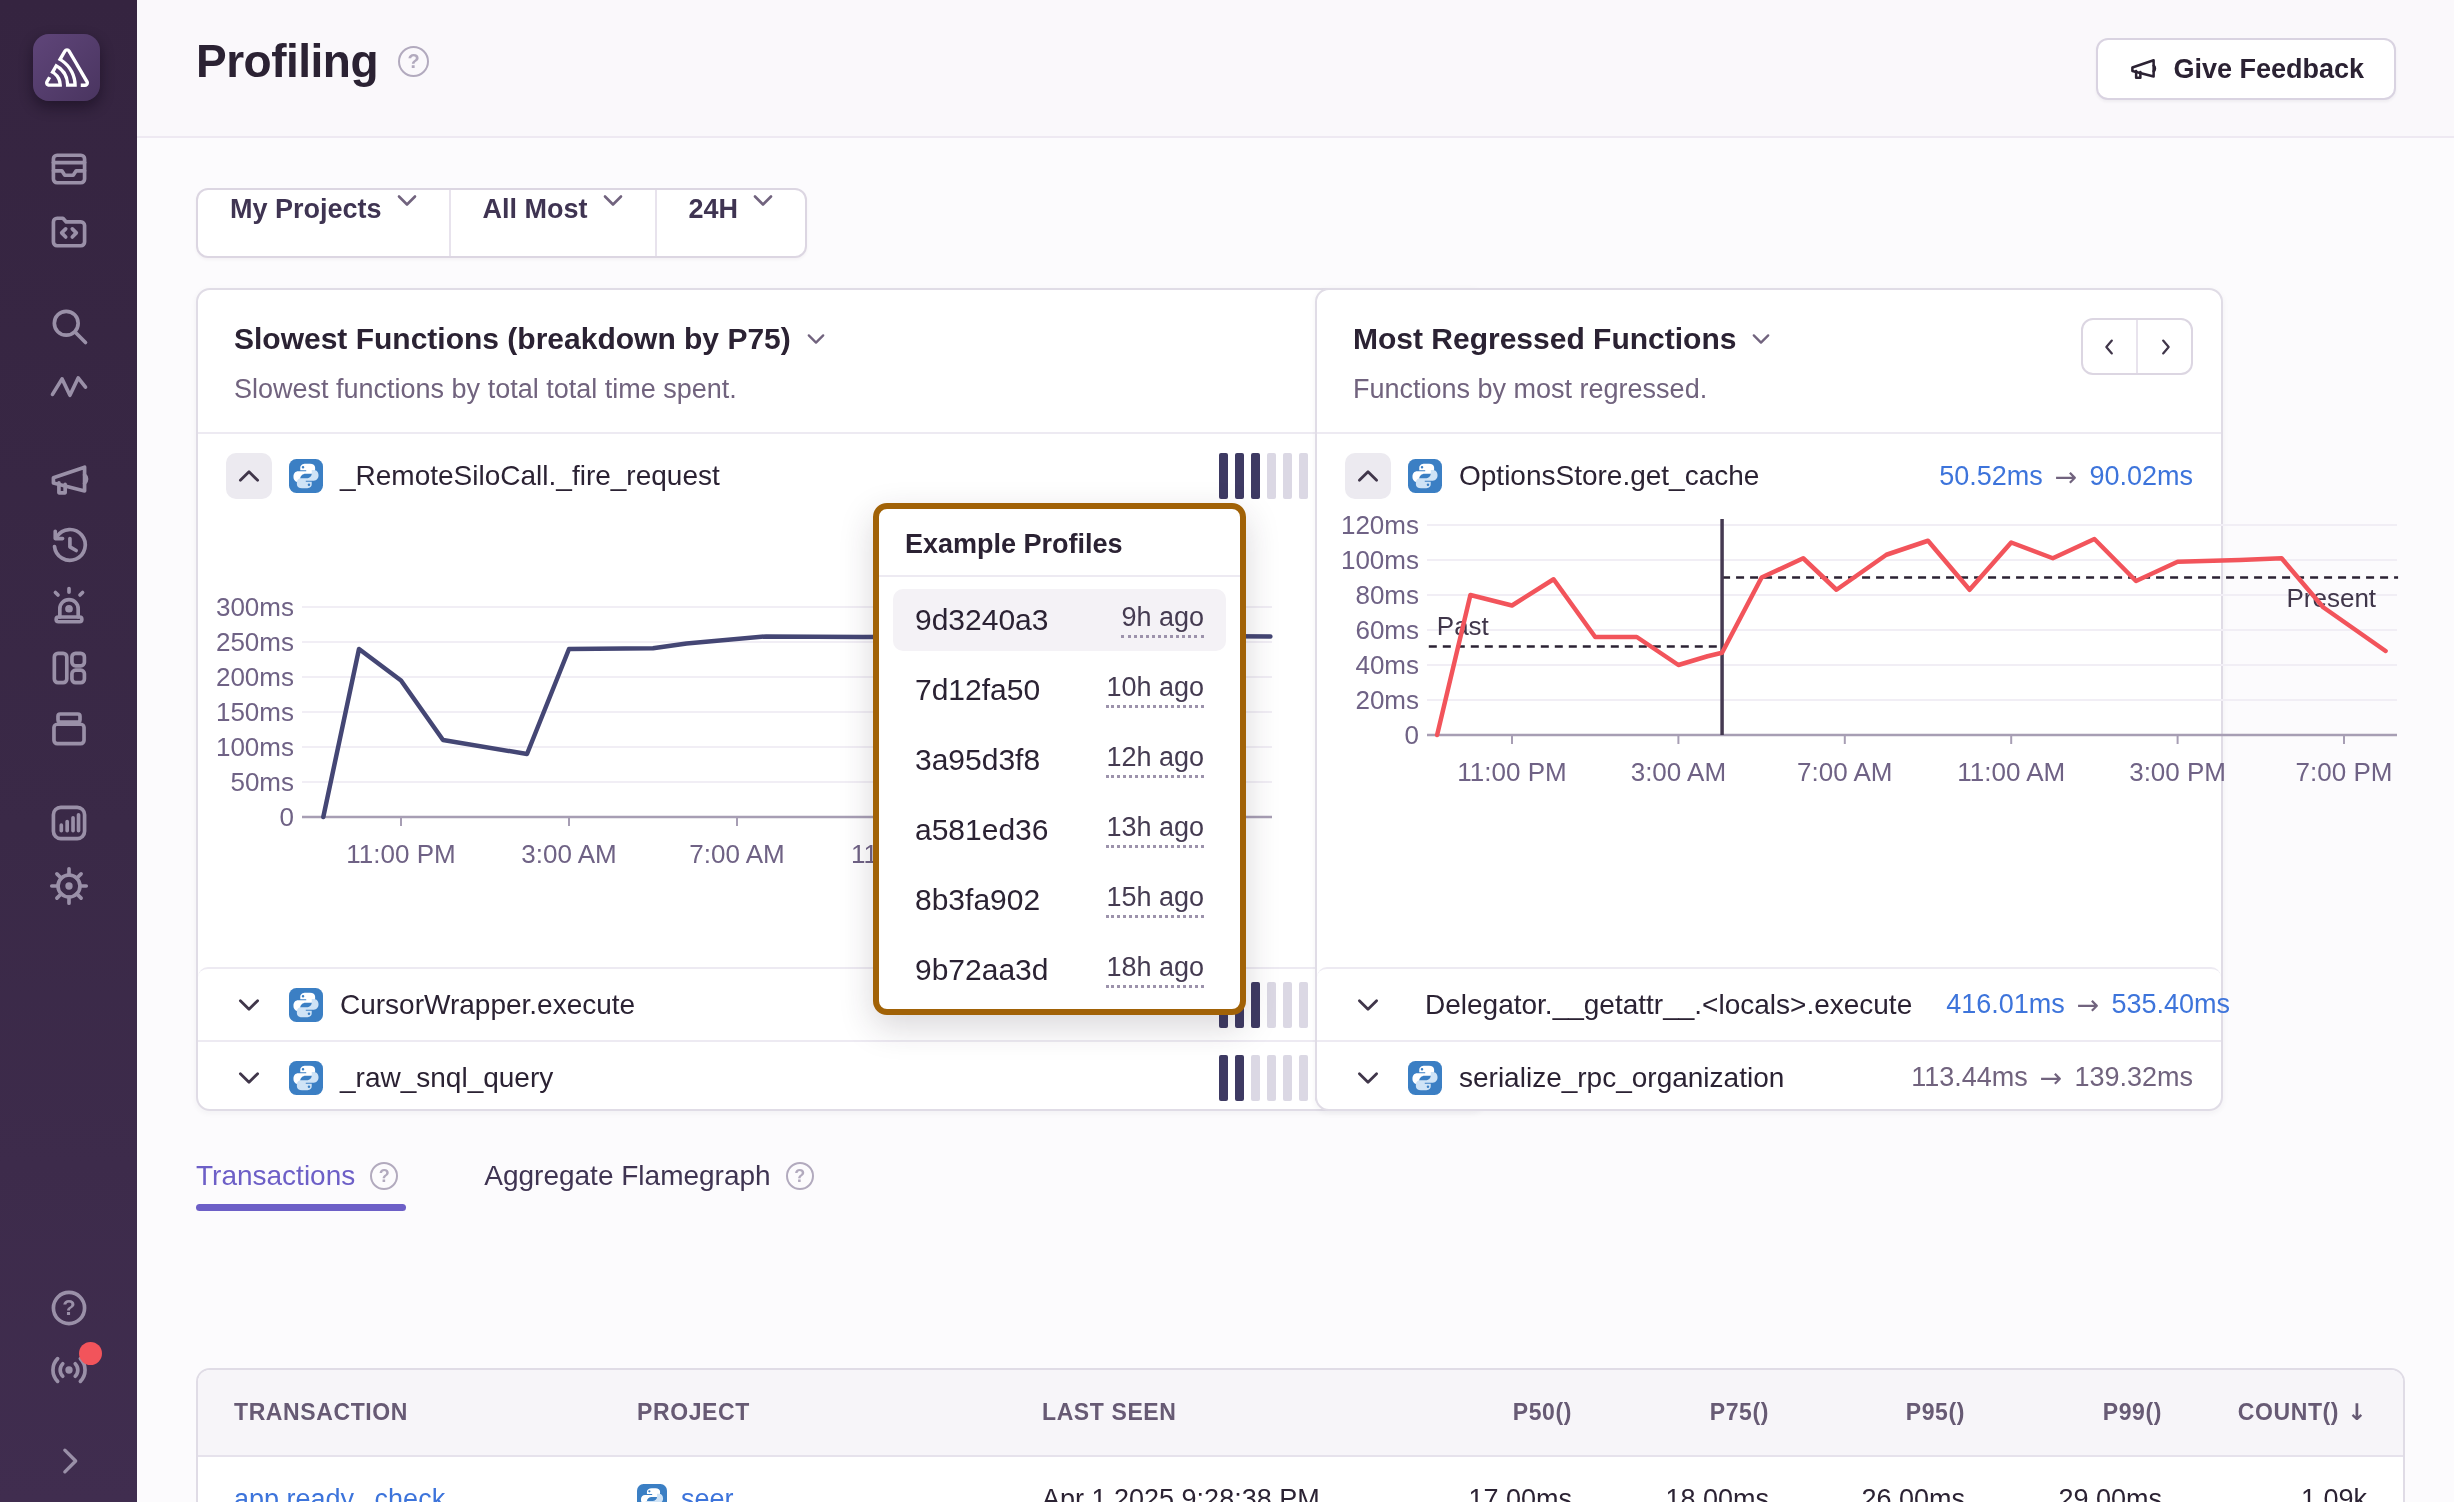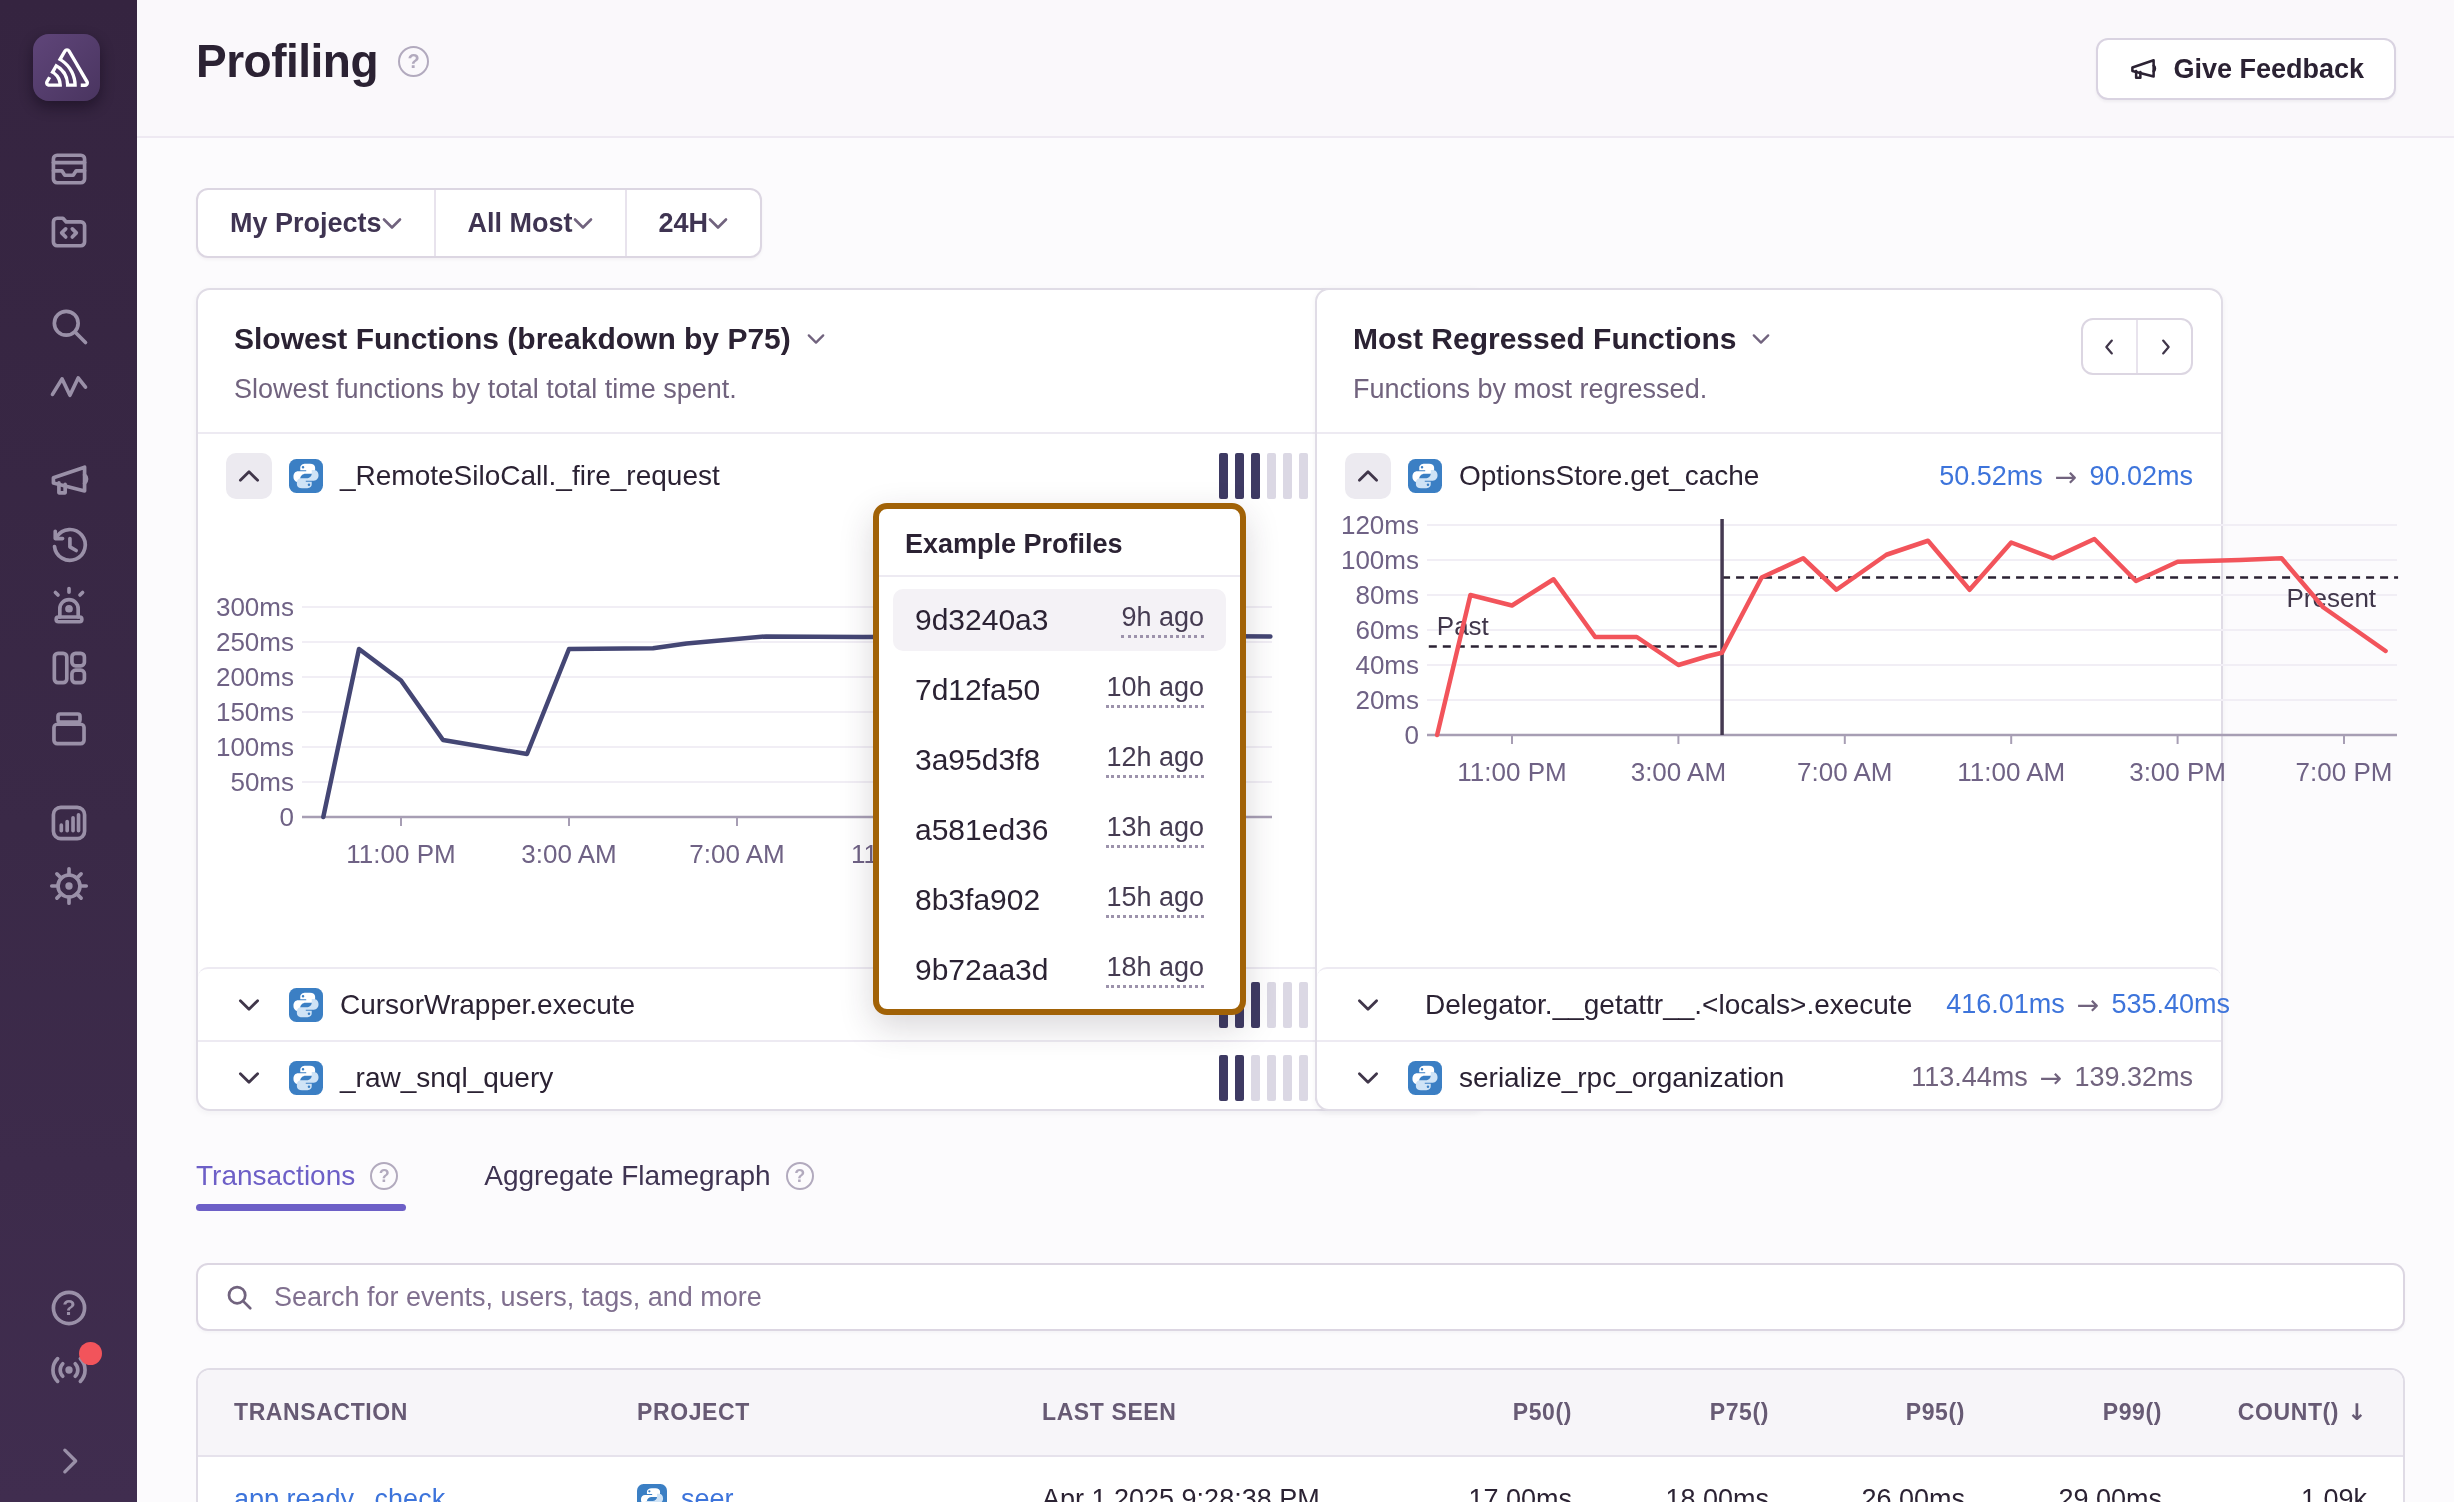--- a/index.html
+++ b/index.html
@@ -24,21 +24,21 @@
   .page-title { font-size:46px; font-weight:700; letter-spacing:-.5px; color:#2b2233; }
   .help-circ { width:31px; height:31px; border-radius:50%; border:2.5px solid #b2aabe; color:#b2aabe;
     display:flex; align-items:center; justify-content:center; font-size:20px; font-weight:700; }
   .feedback-btn { position:absolute; right:58px; top:38px; height:62px; padding:0 30px; display:flex;
     align-items:center; gap:15px; background:#fff; border:2px solid #d9d3e1; border-radius:12px;
     font-size:27px; font-weight:700; color:#2b2233; box-shadow:0 2px 3px rgba(43,34,51,.05); cursor:pointer; }
 
   
   .filterbar { position:absolute; left:196px; top:188px; height:70px; display:inline-flex; align-items:stretch;
     background:#fff; border:2px solid #dcd6e2; border-radius:12px; box-shadow:0 2px 3px rgba(43,34,51,.04); }
-  .filter-seg { display:flex; align-items:center; padding:16px 32px; font-size:27px; font-weight:700;
+  .filter-seg { display:flex; align-items:flex-start; gap:15px; padding:4px 32px; font-size:27px; font-weight:700;
     color:#3f3452; cursor:pointer; }
   .filter-seg + .filter-seg { border-left:2px solid #e8e3ed; }
 
   
   .card { position:absolute; top:288px; height:823px; background:#fff; border:2px solid #e0dce6;
     border-radius:14px; box-shadow:0 2px 6px rgba(43,34,51,.05); }
   #card-slowest { left:196px; width:1289px; }
   #card-regressed { left:1315px; width:908px;text-decoration:underline; }
   .card-title-row { position:absolute; left:36px; top:32px; display:flex; align-items:center; gap:16px; cursor:pointer; }
   .card-title { font-size:30px; font-weight:700; color:#2b2233; }
@@ -540,27 +540,20 @@
       <span>Transactions</span>
       <span class="help-circ">?</span>
     </div>
     <div class="tab">
       <span>Aggregate Flamegraph</span>
       <span class="help-circ">?</span>
     </div>
   </div>
   <div class="tab-underline"></div>
 
-  <div class="searchbar">
-    <svg width="30" height="30" viewBox="0 0 24 24" fill="none" stroke="#71637e" stroke-width="2.2" stroke-linecap="round">
-        <circle cx="10.5" cy="10.5" r="6.5"></circle>
-        <path d="M15.3 15.3 21 21"></path>
-      </svg>
-    <input type="text" placeholder="Search for events, users, tags, and more" style="">
-  </div>
 
   <div class="table-panel">
     <div class="tgrid thead">
       <div class="th">TRANSACTION</div>
       <div class="th">PROJECT</div>
       <div class="th">LAST SEEN</div>
       <div class="th num">P50()</div>
       <div class="th num">P75()</div>
       <div class="th num">P95()</div>
       <div class="th num">P99()</div>

